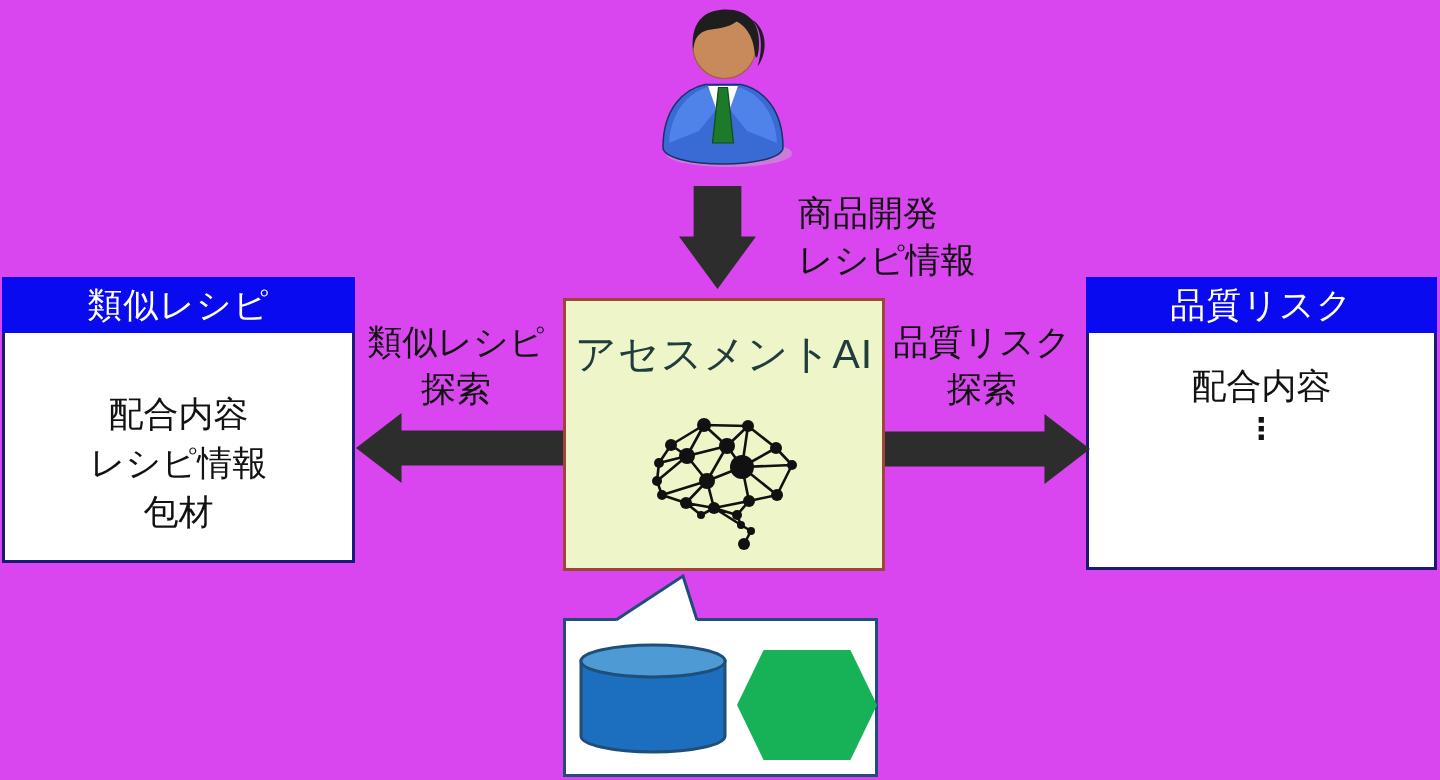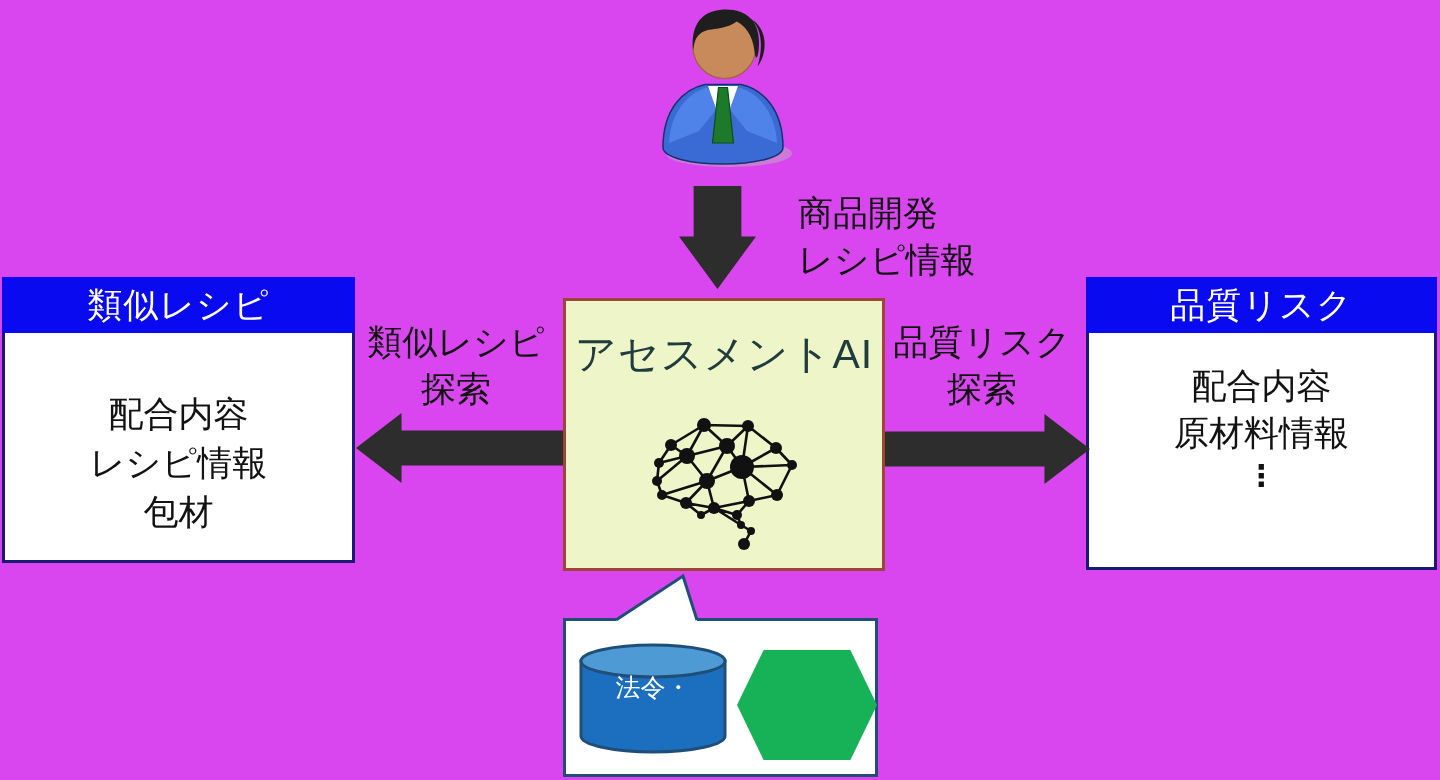--- a/index.html
+++ b/index.html
@@ -106,21 +106,20 @@
       <div>配合内容</div>
       <div>レシピ情報</div>
       <div>包材</div>
     </div>
   </div>
 
   <div class="panel panel-right">
     <div class="panel-header">品質リスク</div>
     <div class="panel-body">
       <div>配合内容</div>
-      <div>原材料情報</div>
       <div class="ellipsis-line">⋮</div>
     </div>
   </div>
 
   <div class="arrow arrow-left"></div>
   <div class="flow-label label-left">
     <div>類似レシピ</div>
     <div>探索</div>
   </div>
 
@@ -172,18 +171,17 @@
     </svg>
   </div>
 
   <div class="cylinder-wrap">
     <svg width="150" height="116" viewBox="0 0 150 116">
       <path d="M3,19 L3,94 A72,16 0 0 0 147,94 L147,19 Z" fill="#1c6fbf" stroke="#1f4e79" stroke-width="3"></path>
       <ellipse cx="75" cy="19" rx="72" ry="16" fill="#4d9ad4" stroke="#1f4e79" stroke-width="3"></ellipse>
     </svg>
   </div>
   <div class="cylinder-text">
-    <div>法令・</div>
   </div>
 
   <div class="hexagon"></div>
 
 </div>
 
 </body></html>

